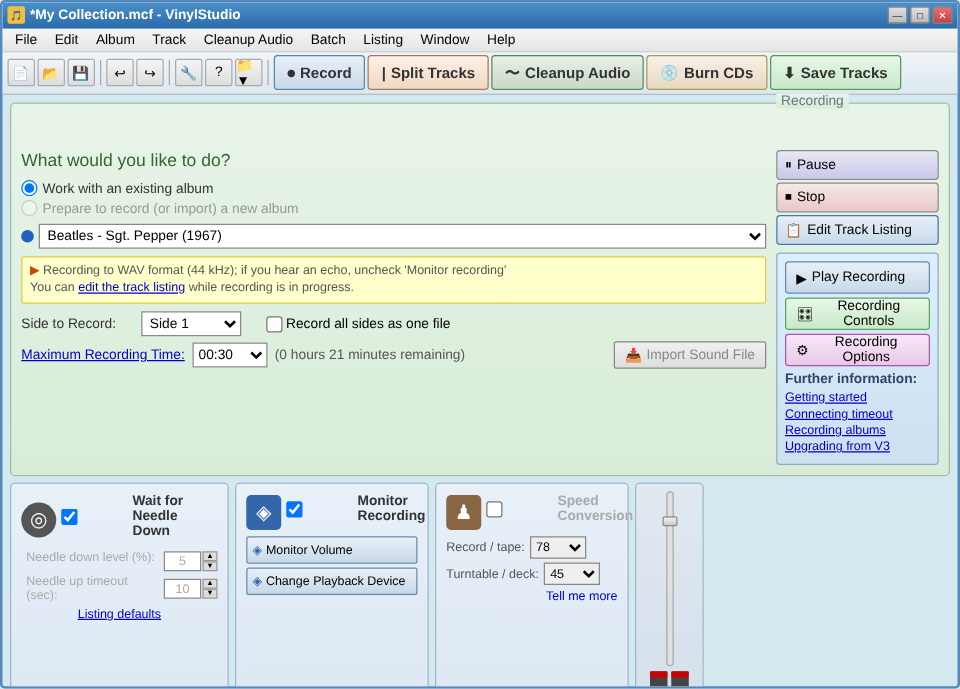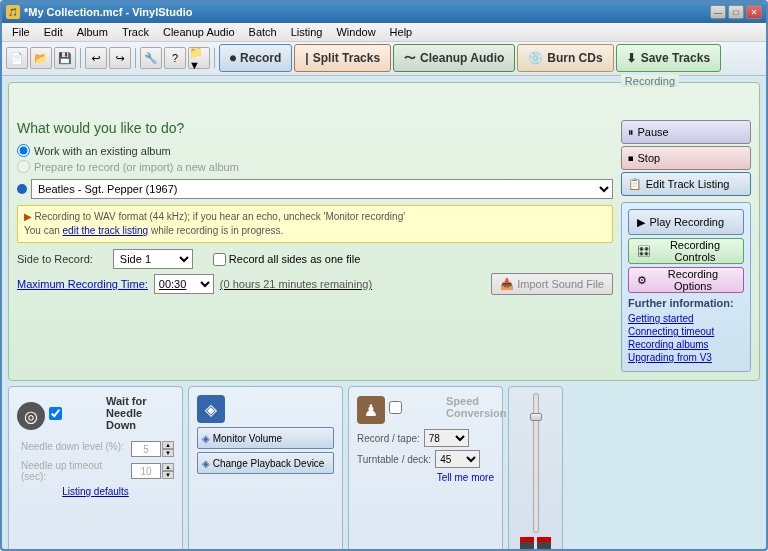--- a/index.html
+++ b/index.html
@@ -245,21 +245,20 @@
       display: flex;
       align-items: center;
       gap: 3px;
       font-size: 11px;
     }
 
     .time-row {
       display: flex;
       align-items: center;
       gap: 6px;
-      text-decoration: underline;
     }
     .time-label { font-size: 11px; color: #333; text-decoration: underline; color: #0000cc; cursor: pointer; }
     .time-select {
       height: 20px;
       font-size: 11px;
       border: 1px solid #888;
       background: white;
       width: 60px;
     }
     .time-remaining { font-size: 11px; color: #555; }
@@ -747,20 +746,24 @@
                 <span>▼</span>
               </div>
             </div>
           </div>
           <a class="restore-link">Listing defaults</a>
         </div>
 
         <div class="bottom-panel bp-monitor">
           <div class="bp-header">
             <div style="width:28px; height:28px; background:#3366aa; border-radius:4px; display:flex; align-items:center; justify-content:center; color:white; font-size:16px; flex-shrink:0;">◈</div>
+            <div class="bp-checkbox-row">
+              <input type="checkbox" checked="" style="">
+              <span class="bp-title">Monitor Recording</span>
+            </div>
           </div>
           <button class="monitor-btn">
             <span style="color:#3366aa;">◈</span>
             <span>Monitor Volume</span>
           </button>
           <button class="monitor-btn">
             <span style="color:#3366aa;">◈</span>
             <span>Change Playback Device</span>
           </button>
         </div>

